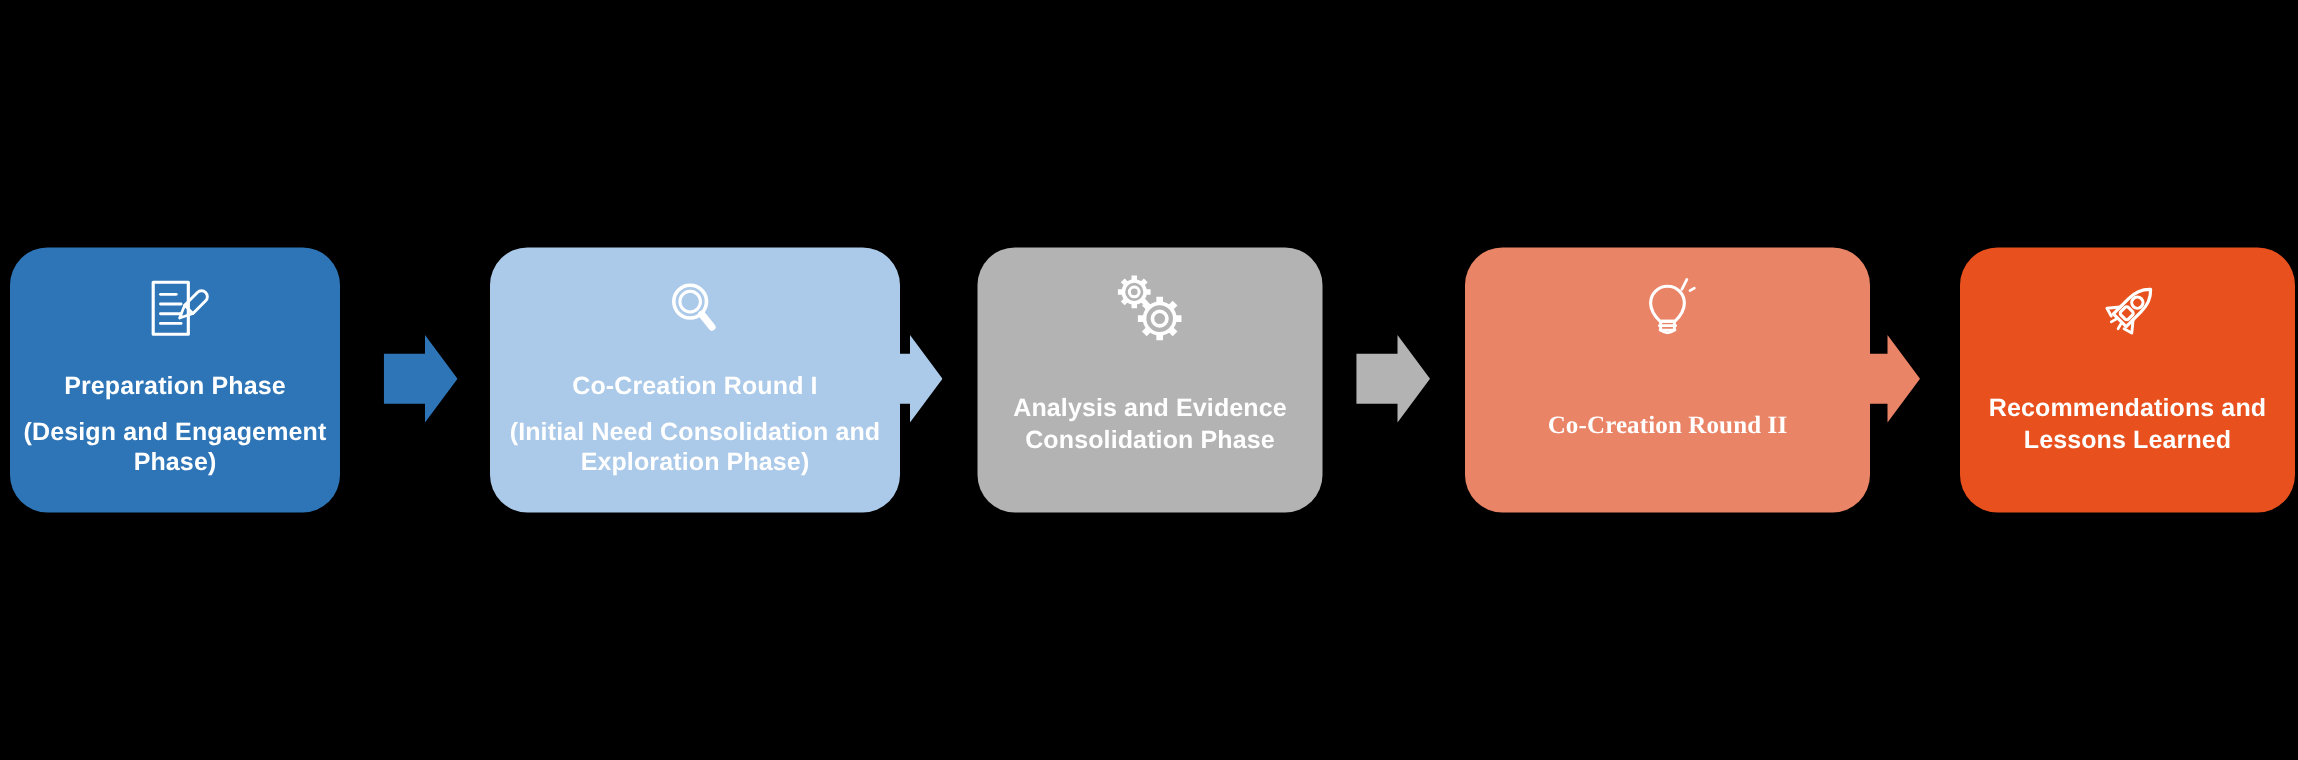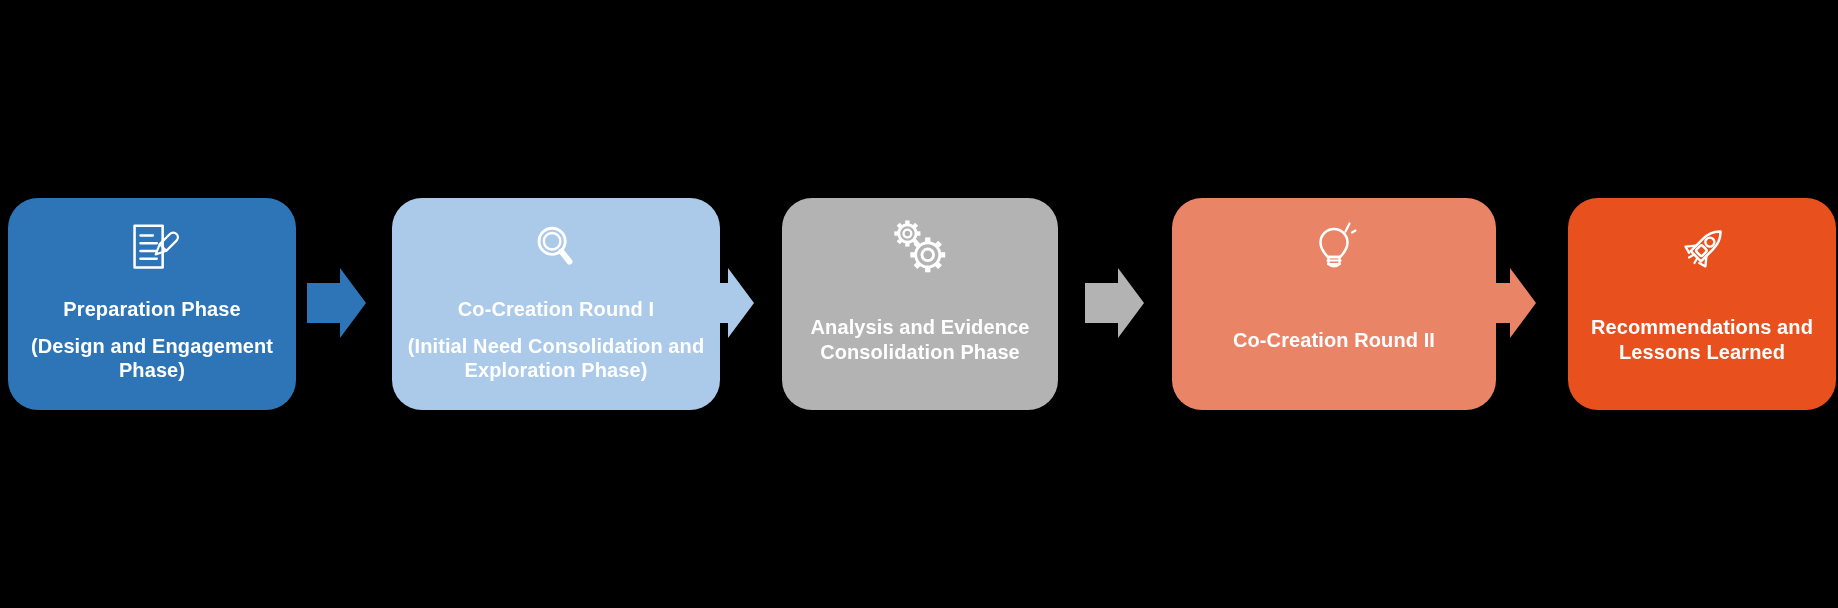--- a/index.html
+++ b/index.html
@@ -69,21 +69,21 @@
     stroke-linejoin: round;
   }
   .icon svg .fillwhite { fill: #ffffff; stroke: none; }
   .icon svg .tooth { stroke-linecap: butt; }
 </style>
 </head>
 <body>
 
 <div class="canvas">
 
-  <div class="step" style="left: 8px; width: 288px; background: rgb(46, 117, 184);">
+  <div class="step" style="left: 8px; width: 264px; background: rgb(46, 117, 184);">
     <div class="icon">
       <svg width="62" height="62" viewBox="0 0 64 64">
         <rect x="14" y="7" width="29" height="43" stroke-width="2.6"></rect>
         <line x1="20" y1="17" x2="33" y2="17" stroke-width="2.4"></line>
         <line x1="20" y1="25" x2="37" y2="25" stroke-width="2.4"></line>
         <line x1="20" y1="33" x2="37" y2="33" stroke-width="2.4"></line>
         <line x1="20" y1="41" x2="37" y2="41" stroke-width="2.4"></line>
         <path d="M40 26 L50.5 15.5 A4.8 4.8 0 0 1 57.3 22.3 L46.8 32.8" stroke-width="2.4"></path>
         <path d="M40 26 L46.8 32.8 L35.8 36.6 Z" stroke-width="2.2"></path>
         <path class="fillwhite" d="M35.8 36.6 l3.4 -1.1 l-2.3 -2.3 Z"></path>
@@ -151,21 +151,21 @@
     <div class="text">
       <div class="title">Analysis and Evidence Consolidation Phase</div>
 
     </div>
   </div>
 
   <svg class="arrow" style="left:1085px" viewBox="0 0 59 70">
     <polygon points="0,15 33,15 33,0 59,35 33,70 33,55 0,55" style="fill: rgb(179, 179, 179);"></polygon>
   </svg>
 
-  <div class="step" style="left: 1172px; width: 324px; background: rgb(234, 132, 103);">
+  <div class="step" style="left: 1172px; width: 324px; background: rgb(234, 132, 103); font-family: Liberation Serif, serif;">
     <div class="icon">
       <svg width="64" height="64" viewBox="0 0 64 64">
         <path d="M26 39 C21.5 34.5 18.5 30 18.5 24.5 A13.5 13.5 0 1 1 45.5 24.5 C45.5 30 42.5 34.5 38 39 Z" stroke-width="2.5"></path>
         <path d="M26.5 39 h11 v7 q-5.5 4.6 -11 0 z" stroke-width="2.3"></path>
         <line x1="25.5" y1="42.5" x2="38.5" y2="42.5" stroke-width="2.2"></line>
         <line x1="26" y1="46" x2="38" y2="46" stroke-width="2.2"></line>
         <line x1="43.5" y1="13.5" x2="47.5" y2="5.5" stroke-width="2.2"></line>
         <line x1="50" y1="14.5" x2="53.5" y2="12.5" stroke-width="2.2"></line>
       </svg>
     </div>

